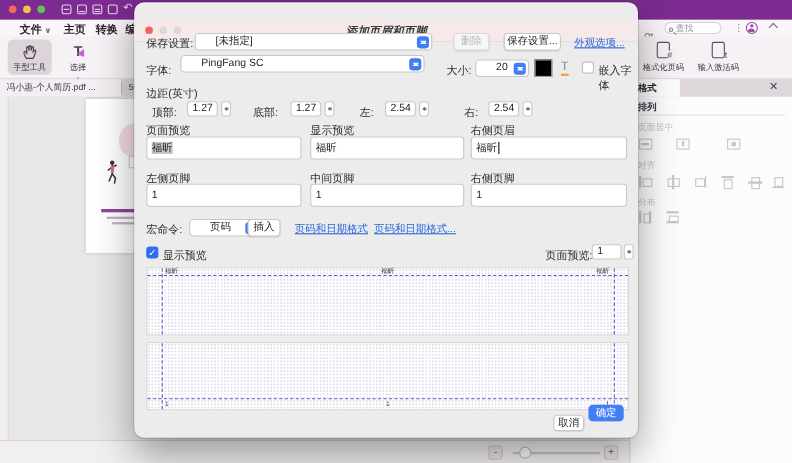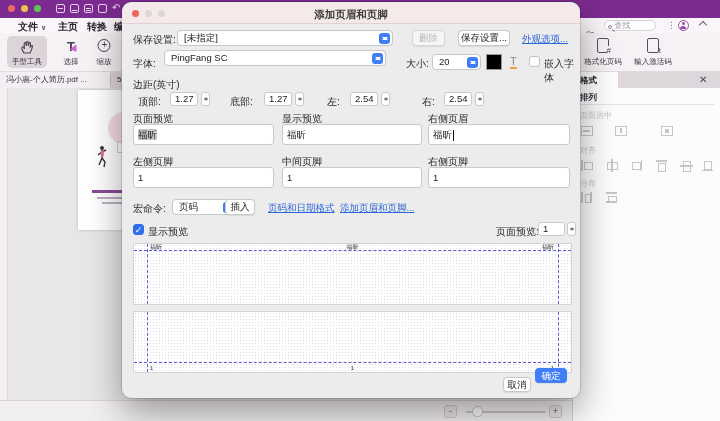--- a/index.html
+++ b/index.html
@@ -91,27 +91,27 @@
   .pi-b::before{ left:1px; bottom:1px; width:11px; height:1.5px; background:#c9c4c8; }
   .pi-b::after{ left:3px; top:2px; width:6px; height:7px; border:1.2px solid #c9c4c8; }
   .pi-dh::before{ left:1px; top:1px; width:1.5px; height:11px; background:#c9c4c8; box-shadow:9px 0 0 #c9c4c8; }
   .pi-dh::after{ left:4.5px; top:3px; width:4px; height:7px; border:1.2px solid #c9c4c8; }
   .pi-dv::before{ left:1px; top:1px; width:11px; height:1.5px; background:#c9c4c8; box-shadow:0 9px 0 #c9c4c8; }
   .pi-dv::after{ left:3px; top:4.5px; width:7px; height:4px; border:1.2px solid #c9c4c8; }
 
   
   .dialog { left:122px; top:2px; width:458px; height:396px; background:#ececec; border-radius:9px;
     box-shadow:0 14px 36px rgba(0,0,0,.38), 0 0 0 1px rgba(0,0,0,.12); }
-  .dlg-titlebar { left:0; top:2px; width:458px; height:20px; background:#f6e9e9; border-radius:9px 9px 0 0; border-bottom:1px solid #e0d2d2; }
+  .dlg-titlebar { left:0; top:16px; width:458px; height:20px; background:#f6e9e9; border-radius:9px 9px 0 0; border-bottom:1px solid #e0d2d2;font-style:italic; }
   .dtl { width:7px; height:7px; border-radius:50%; top:6px; }
   .dtl.red{ left:10px; background:#f0655a; } .dtl.g1{ left:23px; background:#dcd8d8; } .dtl.g2{ left:36px; background:#dcd8d8; }
   .dlg-title { left:0; width:458px; top:4px; text-align:center; font-size:10.5px; font-weight:bold; color:#3a3a3a; }
 
   .dlabel { font-size:10px; color:#2b2b2b; }
-  .dselect { background:#fff; border:1px solid #c6c6c6; border-radius:4px; height:16px; font-size:9.5px; color:#222; line-height:14px; padding-left:6px; }
+  .dselect { background:#fff; border:1px solid #c6c6c6; border-radius:4px; height:16px; font-size:9.5px; color:#222; line-height:14px; padding-left:18px; }
   .sel-step { position:absolute; right:2px; top:2px; width:11px; height:11px; background:#3f7ef7; border-radius:3px; }
   .sel-step::before{ content:""; position:absolute; left:2.5px; top:1px; border:3px solid transparent; border-bottom:3px solid #fff; }
   .sel-step::after{ content:""; position:absolute; left:2.5px; bottom:1px; border:3px solid transparent; border-top:3px solid #fff; }
   .dbtn { background:#fff; border:1px solid #c9c9c9; border-radius:4px; height:16px; font-size:9.5px; color:#222; text-align:center; line-height:14px; box-shadow:0 .5px 1px rgba(0,0,0,.08); }
   .dbtn.disabled { color:#b9b9b9; background:#f6f6f6; border-color:#d9d9d9; }
   .dbtn.primary { background:#3f7ef7; color:#fff; border:none; line-height:15px; }
   .dlink { font-size:9.5px; color:#2a65d9; text-decoration:underline; }
   .dfield { background:#fff; border:1px solid #c9c9c9; border-radius:3px; font-size:9.5px; color:#222; padding-left:4px; }
   .num-step { width:9px; height:14px; background:#fff; border:1px solid #c9c9c9; border-radius:3px; }
   .num-step::before{ content:""; position:absolute; left:1.5px; top:2px; border:2.5px solid transparent; border-bottom:3px solid #777; }
@@ -170,25 +170,20 @@
       <svg class="tico" viewBox="0 0 16 16">
           <path d="M5 14 C3 11 2.5 9 3 8.2 c.5-.7 1.4-.4 1.8.4 L5.4 10 5.2 4.4 c0-1.2 1.5-1.3 1.7-.1 L7.3 7 7.5 3.4 c.1-1.2 1.6-1.2 1.7 0 L9.3 7 9.9 4.2 c.3-1.1 1.7-.9 1.6.3 L11.2 8 c1.5-2 2.6-1.7 2.2-.3 C13 9.8 12.4 12 11 14 Z" fill="none" stroke="#4a4450" stroke-width="1.1"></path>
         </svg>
       <span class="tlabel">手型工具</span>
     </div>
     <div class="abs tool" style="left:51px">
       <span class="tico selT">T</span>
       <span class="tlabel">选择</span>
       <span class="ddc">⌄</span>
     </div>
-    <div class="abs tool" style="left:84px">
-      <span class="tico zoomo"></span>
-      <span class="tlabel">缩放</span>
-      <span class="ddc">⌄</span>
-    </div>
     <div class="abs tool" style="left:118px">
       <span class="tico grid4"></span>
       <span class="tlabel">缩略图</span>
     </div>
     <div class="abs rtool" style="left:630px">
       <span class="page-ic key"></span>
       <span class="tlabel">输入激活码</span>
     </div>
     <div class="abs rtool" style="left:580px">
       <span class="page-ic"></span>
@@ -294,21 +289,21 @@
     <span class="abs dlabel" style="left:160px;top:153px">中间页脚</span>
     <span class="abs dlabel" style="left:306px;top:153px">右侧页脚</span>
     <div class="abs dfield" style="left:11px;top:165px;width:141px;height:21px;line-height:20px">1</div>
     <div class="abs dfield" style="left:160px;top:165px;width:140px;height:21px;line-height:20px">1</div>
     <div class="abs dfield" style="left:306px;top:165px;width:142px;height:21px;line-height:20px">1</div>
 
     <span class="abs dlabel" style="left:11px;top:200px">宏命令:</span>
     <div class="abs dselect" style="left:50px;top:197px;width:65px"><span>页码</span><span class="sel-step"></span></div>
     <div class="abs dbtn" style="left:103px;top:197px;width:30px">插入</div>
     <span class="abs dlink" style="left:146px;top:200px">页码和日期格式</span>
-    <span class="abs dlink" style="left:218px;top:200px">添加页眉和页脚...</span>
+    <span class="abs dlink" style="left:218px;top:200px">页码和日期格式...</span>
 
     <span class="abs cb checked" style="left:11px;top:222px">✓</span>
     <span class="abs dlabel" style="left:26px;top:223px">显示预览</span>
     <span class="abs dlabel" style="left:374px;top:223px">页面预览:</span>
     <div class="abs dfield" style="left:416px;top:220px;width:27px;height:14px">1</div>
     <span class="abs num-step" style="left:445px;top:220px"></span>
 
     <div class="abs strip" style="top:241px;height:62px">
       <span class="dashh" style="top:6px"></span>
       <span class="dashv" style="left:13px"></span>

